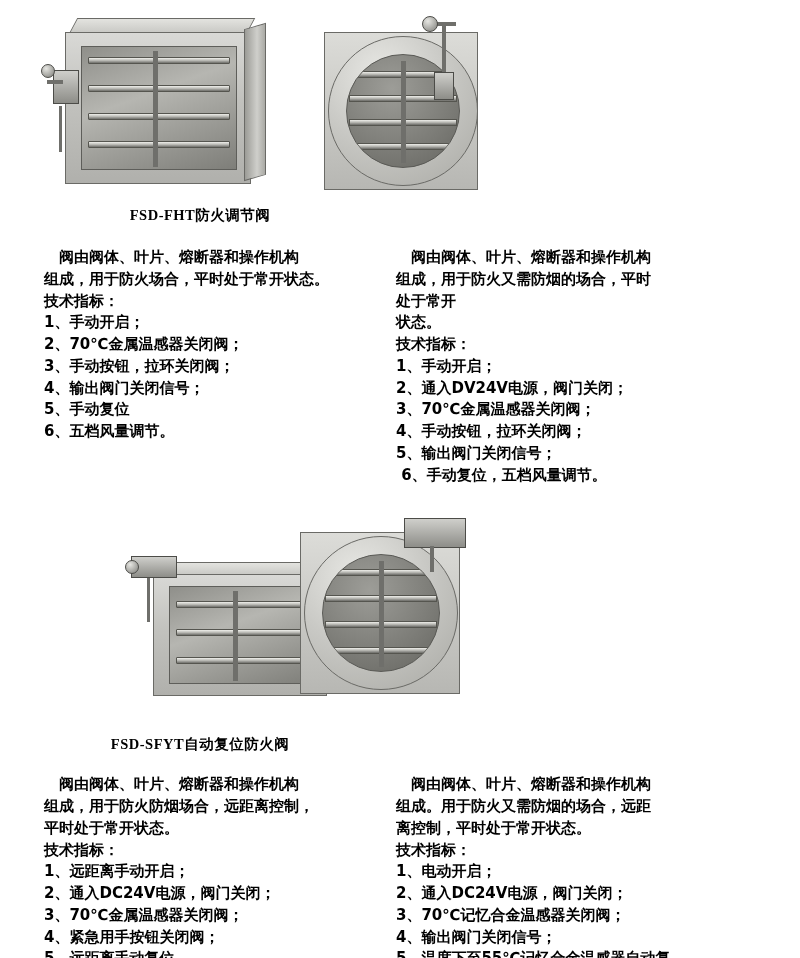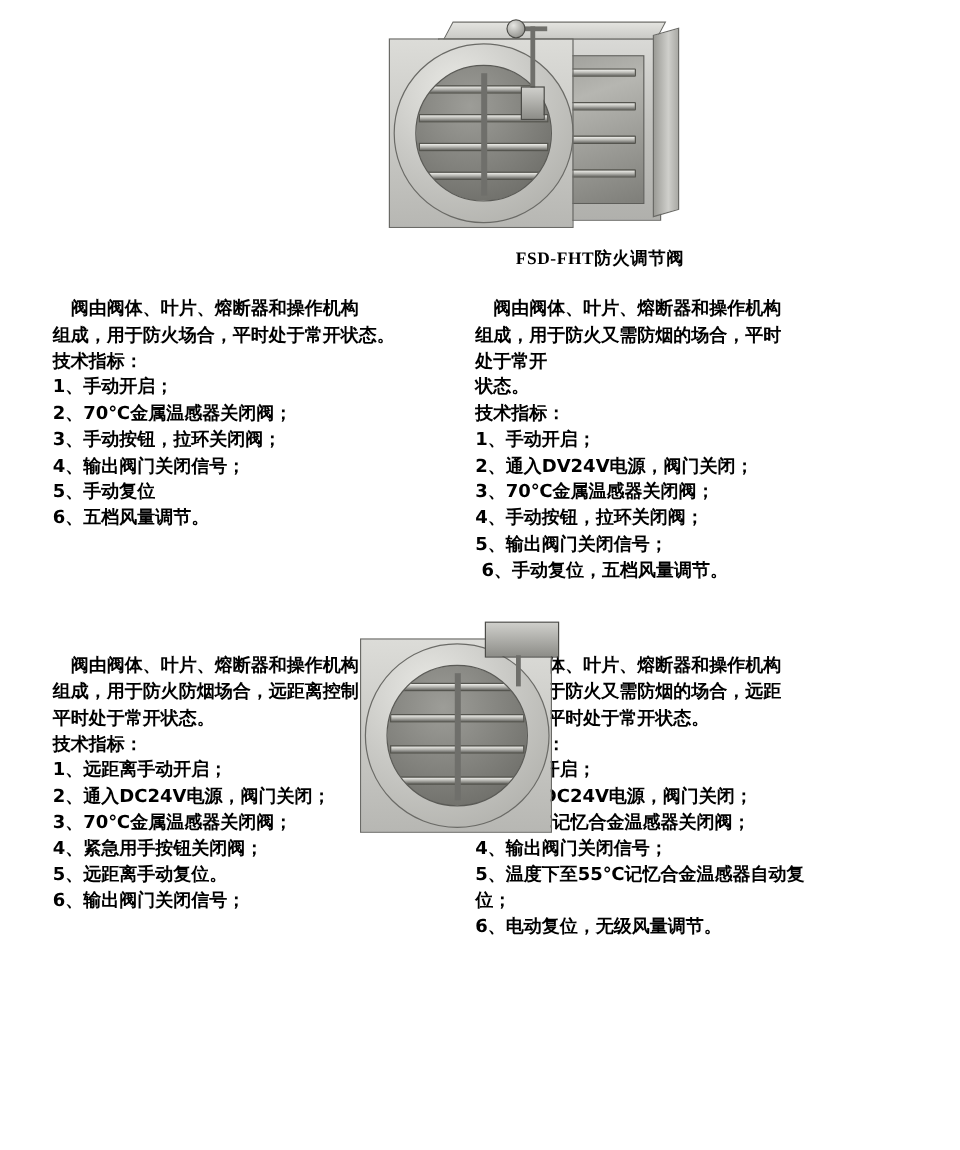--- a/index.html
+++ b/index.html
@@ -18,21 +18,20 @@
   .page {
     width: 800px;
     height: 958px;
     position: relative;
   }
 
   
   .row {
     display: flex;
     width: 700px;
-    justify-content: flex-end;
   }
   .col {
     width: 400px;
     box-sizing: border-box;
   }
 
   
   .imgbox {
     height: 200px;
     position: relative;
@@ -226,20 +225,40 @@
 3、70℃金属温感器关闭阀；
 4、手动按钮，拉环关闭阀；
 5、输出阀门关闭信号；
  6、手动复位，五档风量调节。</div>
     </div>
   </div>
 
   <div class="row" style="margin-top:38px;">
 
 
+    <div class="col">
+      <div class="imgbox tall">
+        <div class="rect-d" style="left:145px; top:38px; width:200px; height:140px;">
+          <div class="top-face" style="left:16px; top:0; width:166px; height:14px; transform: skewX(-28deg);"></div>
+          <div class="frame-face" style="left:8px; top:12px; width:174px; height:122px;"></div>
+          <div class="side-face" style="left:175px; top:6px; width:20px; height:122px; transform: skewY(-16deg);"></div>
+          <div class="frame-inner" style="left:24px; top:24px; width:146px; height:98px;">
+            <div class="blade" style="top:14px;"></div>
+            <div class="blade" style="top:42px;"></div>
+            <div class="blade" style="top:70px;"></div>
+            <div class="rod" style="left:44%; top:4px; width:5px; height:90px;"></div>
+          </div>
+
+          <div class="actuator" style="left:-14px; top:-6px; width:46px; height:22px;"></div>
+          <div class="knob" style="left:-20px; top:-2px; width:12px; height:12px;"></div>
+          <div class="rod" style="left:2px; top:16px; width:3px; height:44px;"></div>
+        </div>
+      </div>
+      <div class="caption">FSD-SFYT自动复位防火阀</div>
+    </div>
   </div>
 
   <div class="damper" style="left:292px; top:516px; width:190px; height:190px;">
     <div class="sq-flange" style="left:8px; top:16px; width:160px; height:162px;"></div>
     <div class="round-outer" style="left:12px; top:20px; width:154px; height:154px;"></div>
     <div class="round-inner" style="left:30px; top:38px; width:118px; height:118px;">
       <div class="round-blade" style="top:14px;"></div>
       <div class="round-blade" style="top:40px;"></div>
       <div class="round-blade" style="top:66px;"></div>
       <div class="round-blade" style="top:92px;"></div>

